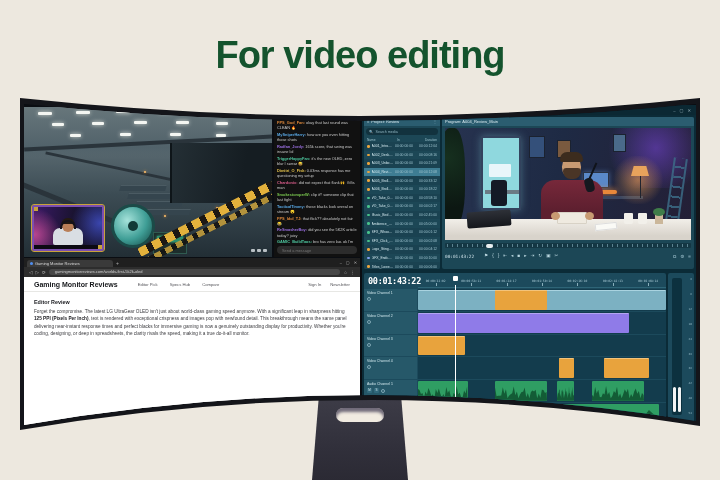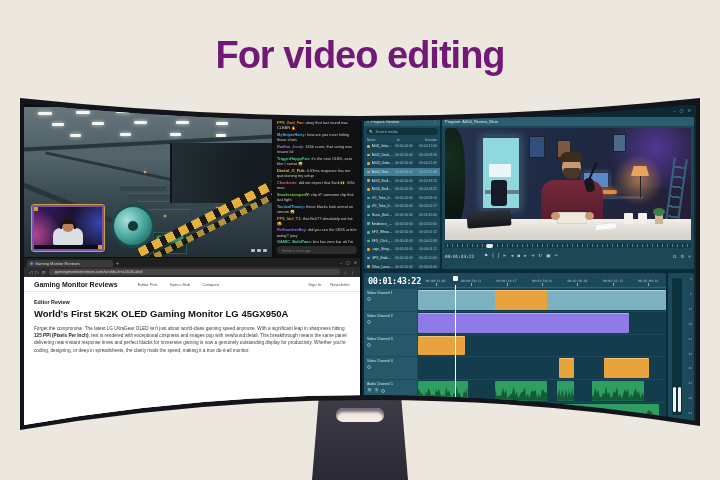--- a/index.html
+++ b/index.html
@@ -1,20 +1,20 @@
 <!DOCTYPE html>
 <html><head>
 <meta charset="utf-8">
 <style>
   * { margin:0; padding:0; box-sizing:border-box; }
   html,body { width:720px; height:480px; overflow:hidden; }
   body { background:#ede8df; font-family:"Liberation Sans", sans-serif; position:relative; }
 
   .page-title { position:absolute; top:34px; left:0; width:720px; text-align:center;
-    font-size:38px; font-weight:700; letter-spacing:-1px; color:#701a75; }
+    font-size:38px; font-weight:700; letter-spacing:-1px; color:#14532d; }
 
   
   .stand { position:absolute; left:312px; top:398px; width:96px; height:82px; z-index:1;
     background:linear-gradient(180deg,#3d3c47,#31303b 60%,#2b2a34);
     clip-path:polygon(7% 0,93% 0,100% 100%,0 100%); }
   .stand-hole { position:absolute; left:24px; top:10px; width:48px; height:14px; border-radius:7px;
     background:#f1ebe1; box-shadow:inset 0 4px 3px rgba(44,38,66,.65); }
 
   
   .monitor { position:absolute; left:20px; top:94px; width:680px; height:342px; z-index:2;
@@ -377,21 +377,20 @@
               <span>Compare</span>
             </div>
           <div class="s-nav-r" id="siteNavR">
               <span>Sign In</span>
               <span>Newsletter</span>
             </div>
         </div>
         <div class="article">
           <div class="a-body">
             <div class="a-kicker">Editor Review</div>
-            <div class="a-head">World's First 5K2K OLED Gaming Monitor LG 45GX950A</div>
             <div class="a-para"><span>Forget the compromise. The latest LG UltraGear OLED isn't just about world-class gaming speed anymore. With a significant leap in sharpness hitting </span><b>125 PPI (Pixels Per Inch)</b><span>, text is rendered with exceptional crispness and images pop with newfound detail. This breakthrough means the same panel delivering near-instant response times and perfect blacks for immersive gaming is now a genuinely outstanding display for productivity. Whether you're coding, designing, or deep in spreadsheets, the clarity rivals the speed, making it a true do-it-all monitor.</span></div>
           </div>
         </div>
       </div>
     </div>
 
     <div class="editor">
       <div class="menubar">
         <div class="mb-logo"></div>
         <div id="editorMenu" style="display:flex;gap:6px;">

